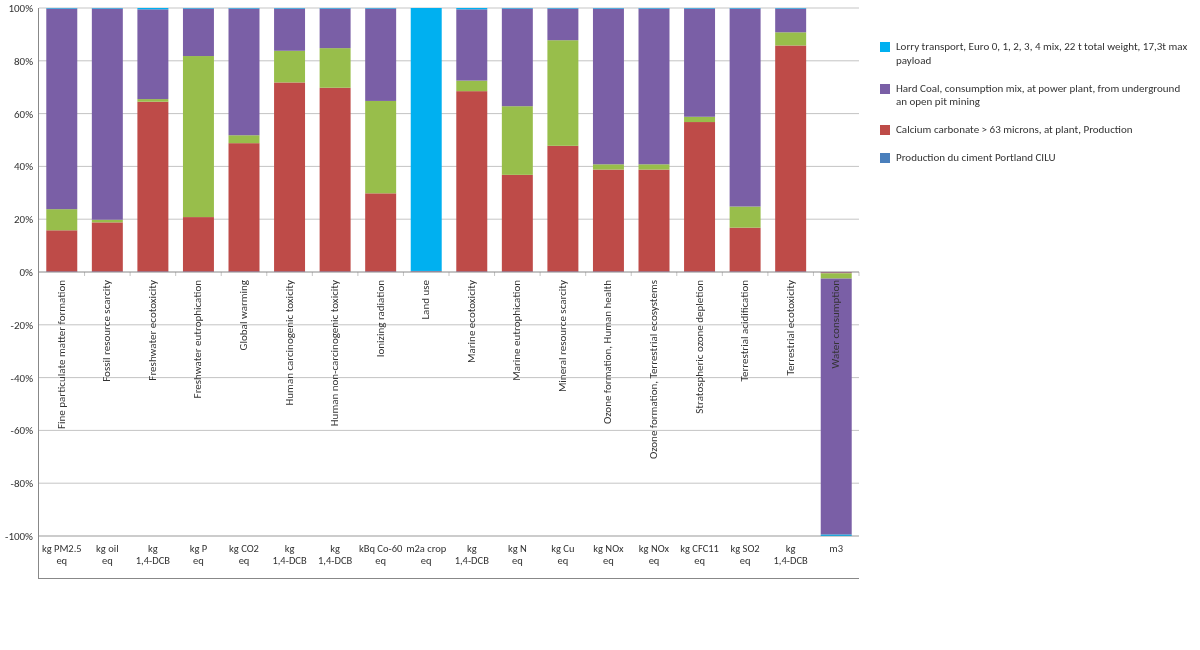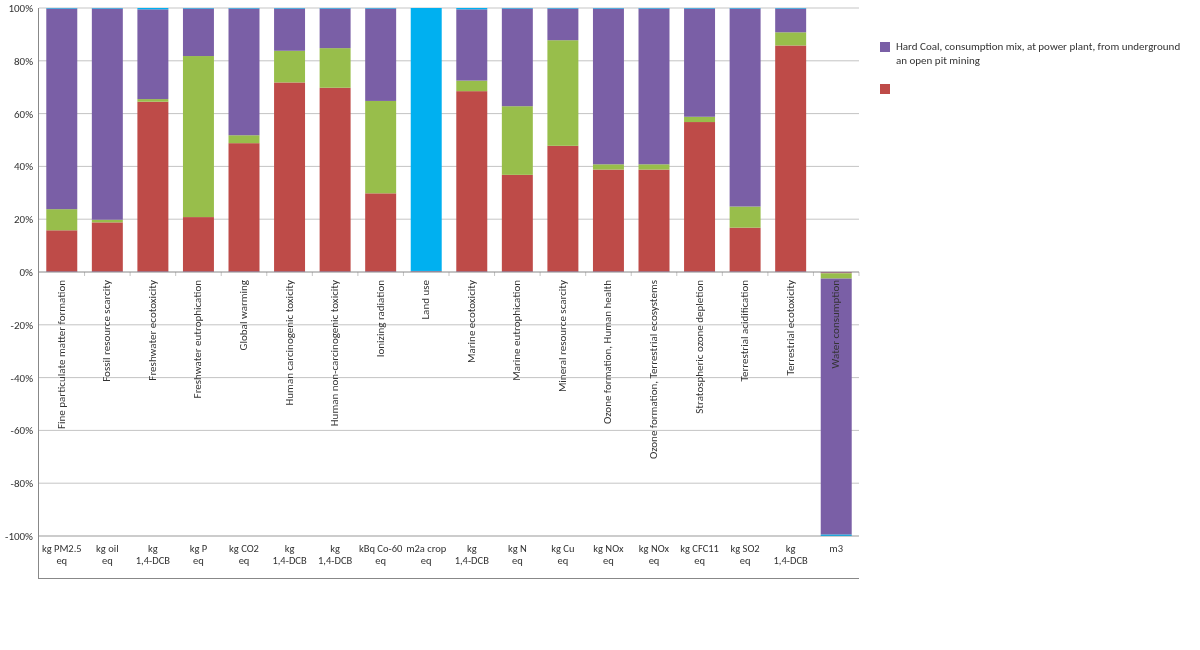--- a/index.html
+++ b/index.html
@@ -198,21 +198,30 @@
       <rect x="781.7333333333333" y="270.59999999999997" width="30.97777777777778" height="256.0800000000001" fill="#7A5FA6"></rect>
       <rect x="781.7333333333333" y="526.6800000000001" width="30.97777777777778" height="1.3199999999999363" fill="#00B0F0"></rect>
       <text x="800.2222222222223" y="272" font-size="11" fill="#333" transform="rotate(-90 800.2222222222223 272)" text-anchor="end" class="catlabel">Water consumption</text>
       <text x="797.2222222222223" y="544" text-anchor="middle" font-size="10.5" fill="#333">m3</text>
       <text x="797.2222222222223" y="556" text-anchor="middle" font-size="10.5" fill="#333"></text>
       <line x1="0" x2="820" y1="528" y2="528" stroke="#888" stroke-width="0.5"></line>
     </svg>
 
 <div class="legend">
   <div class="legend-item">
+    <span class="legend-sw" style="background:#00B0F0"></span>
+    <span class="legend-lbl">Lorry transport, Euro 0, 1, 2, 3, 4 mix, 22 t total weight, 17,3t max payload</span>
+  </div>
+  <div class="legend-item">
     <span class="legend-sw" style="background:#7A5FA6"></span>
     <span class="legend-lbl">Hard Coal, consumption mix, at power plant, from underground an open pit mining</span>
   </div>
   <div class="legend-item">
     <span class="legend-sw" style="background:#BE4B48"></span>
+    <span class="legend-lbl">Calcium carbonate &gt; 63 microns, at plant, Production</span>
+  </div>
+  <div class="legend-item">
+    <span class="legend-sw" style="background:#4A7FBC"></span>
+    <span class="legend-lbl">Production du ciment Portland CILU</span>
   </div>
 </div>
 
 </div>
 
 </body></html>

